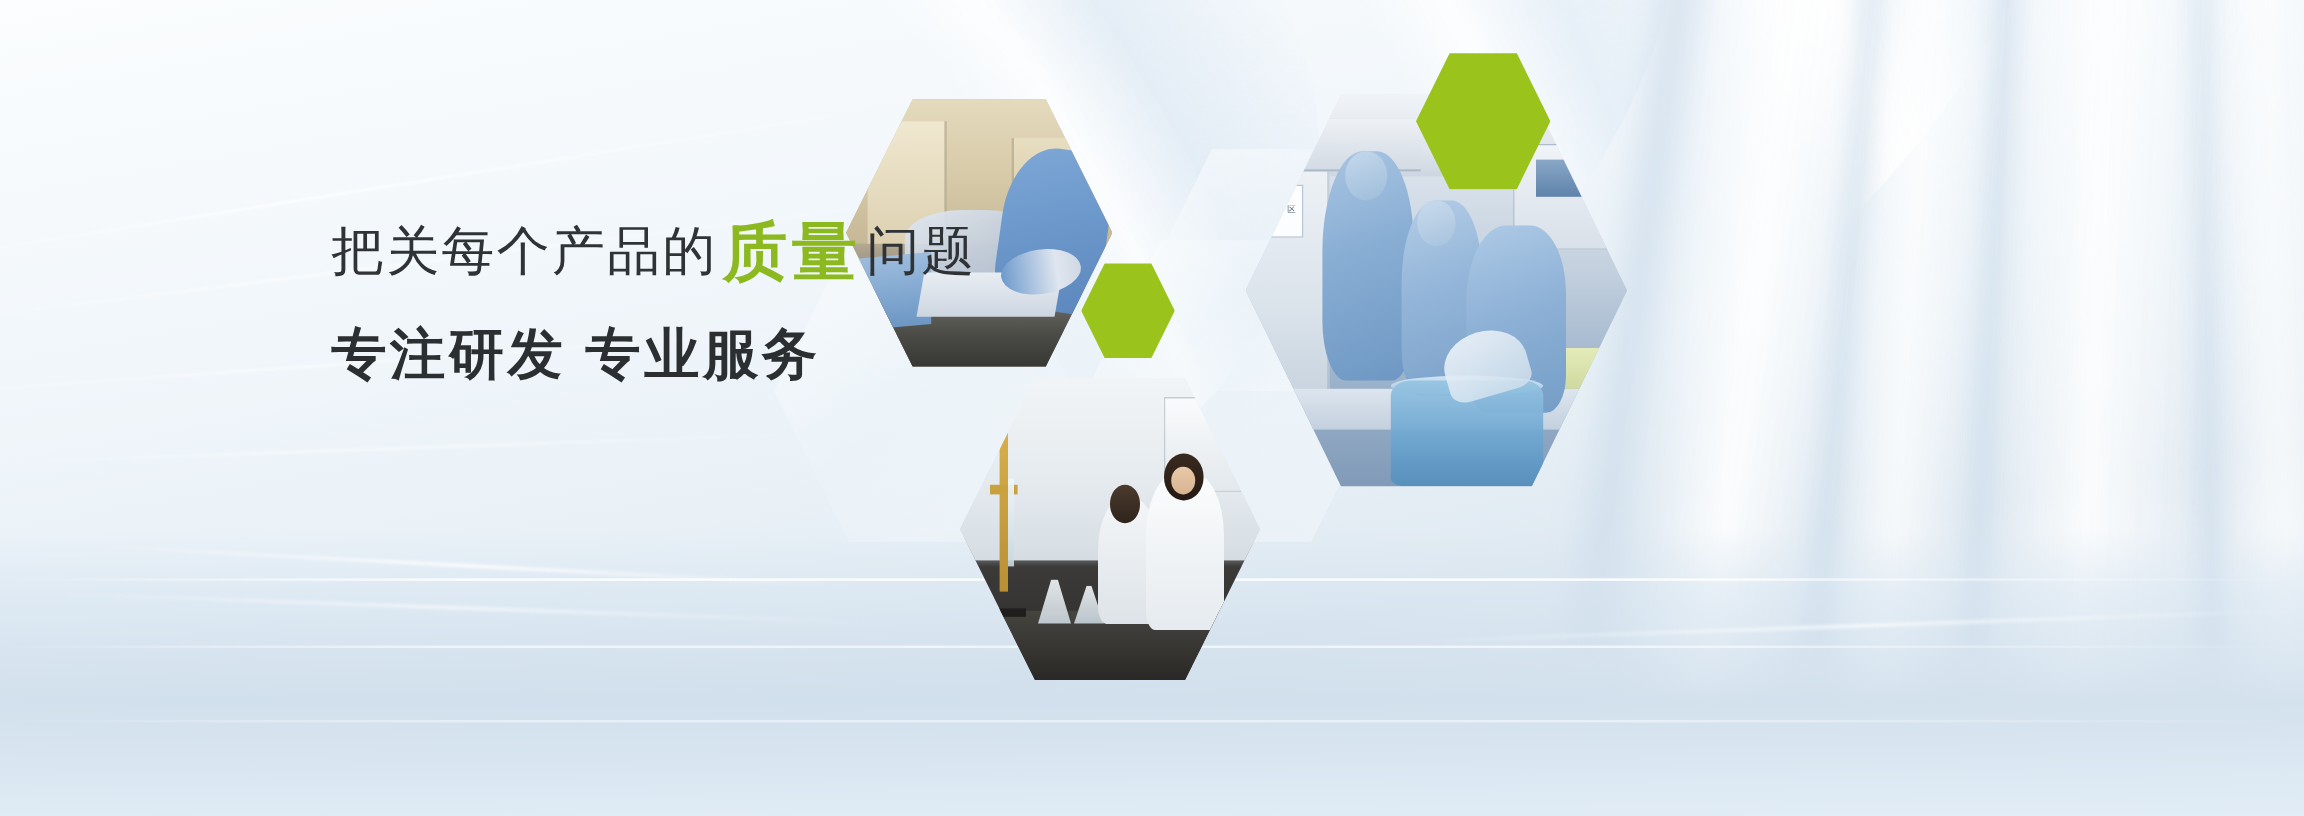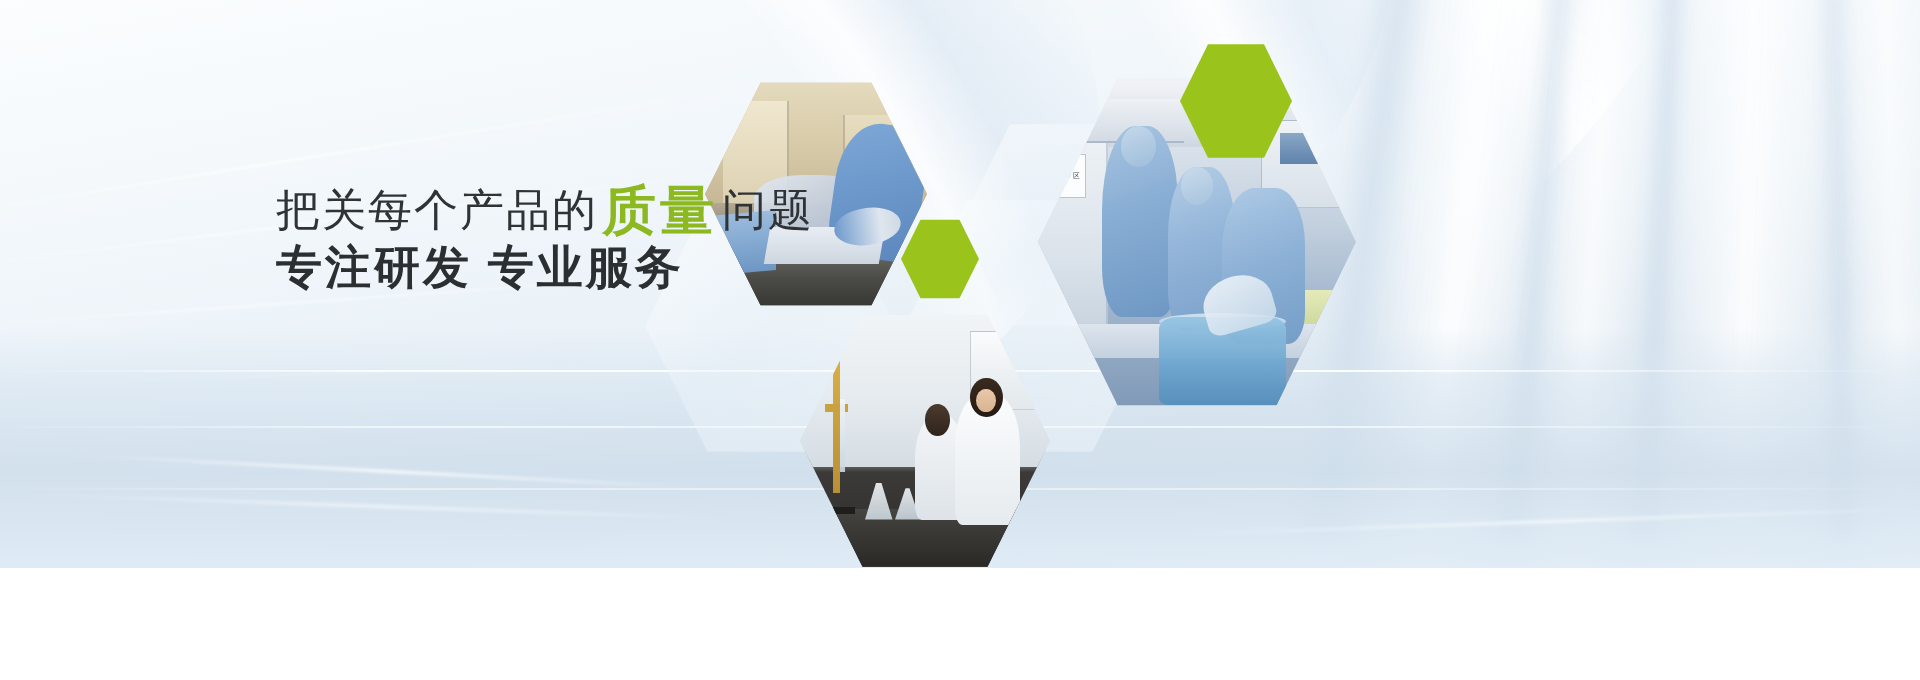--- a/index.html
+++ b/index.html
@@ -4,21 +4,21 @@
 <style>
   * { box-sizing: border-box; margin: 0; padding: 0; }
   html, body {
     width: 1920px; height: 680px;
     overflow: hidden;
     font-family: "Liberation Sans", "DejaVu Sans", sans-serif;
   }
 
   .banner {
     position: relative;
-    width: 1920px; height: 568px;
+    width: 1920px; height: 680px;
     overflow: hidden;
     background: linear-gradient(170deg, #fbfdfe 0%, #f2f7fb 28%, #e9f1f7 52%, #dfe9f1 70%, #eaf1f6 85%, #f6fafc 100%);
   }
 
   
   .bg-layer { position: absolute; inset: 0; pointer-events: none; }
 
   .sweep {
     position: absolute;
     border-radius: 50%;
@@ -344,20 +344,21 @@
   .headline .hl-green {
     color: #8cb91f;
     font-weight: 700;
     font-size: 54px;
     letter-spacing: 4px;
     padding: 0 4px;
     vertical-align: -4px;
   }
 
   .headline-2 {
+    margin-top: 28px;
     font-size: 46px;
     font-weight: 700;
     color: #2b2f31;
     letter-spacing: 3px;
     white-space: nowrap;
   }
 
   .subtitle-row {
     position: absolute; left: 0; top: 205px;
     display: flex; align-items: center; gap: 24px;

